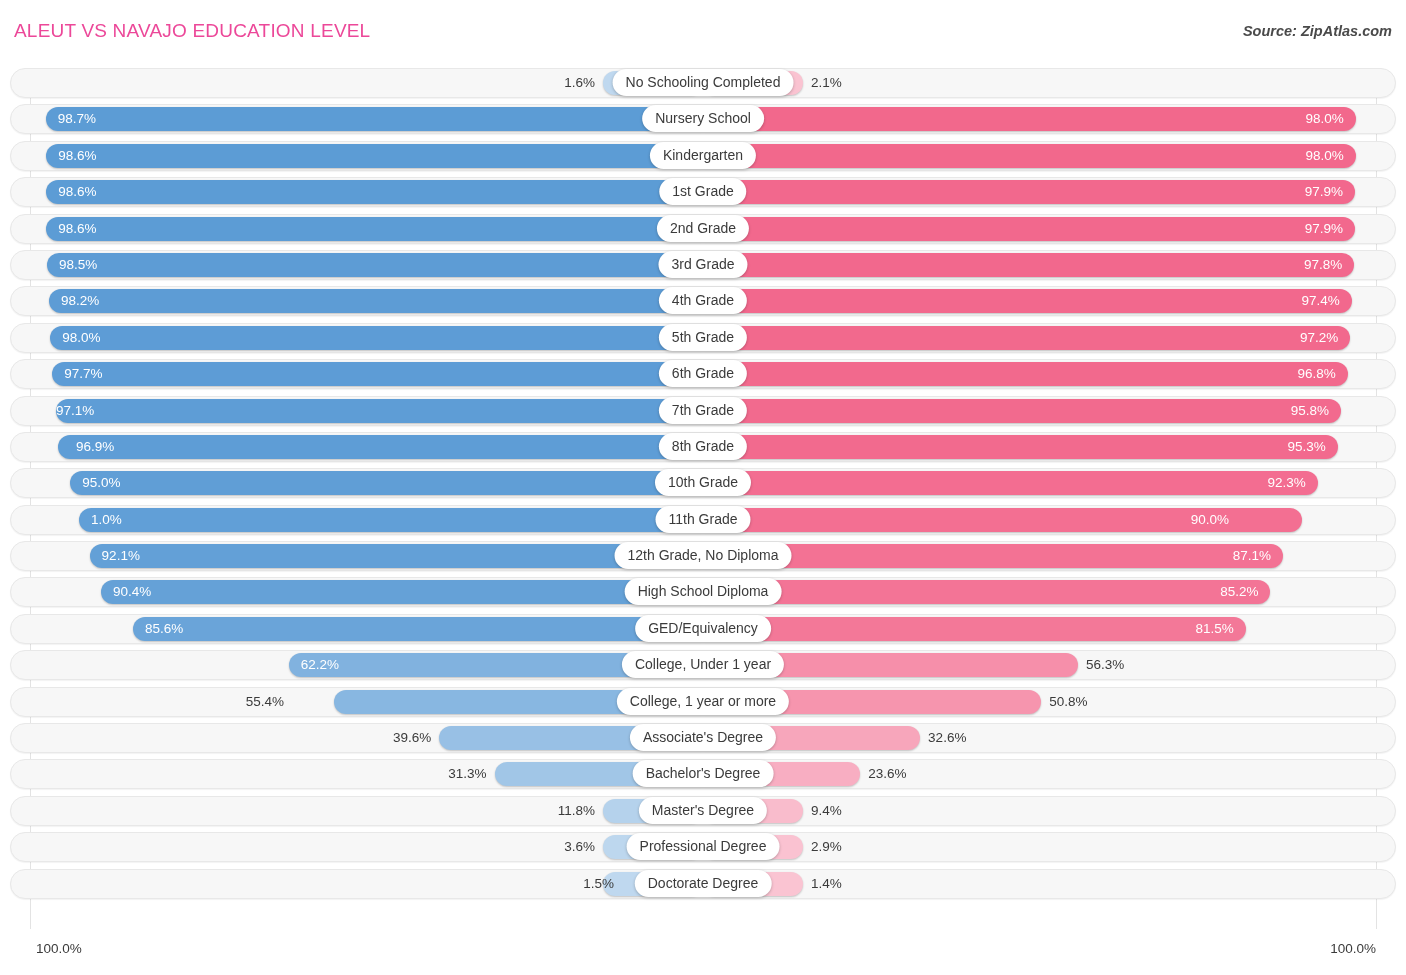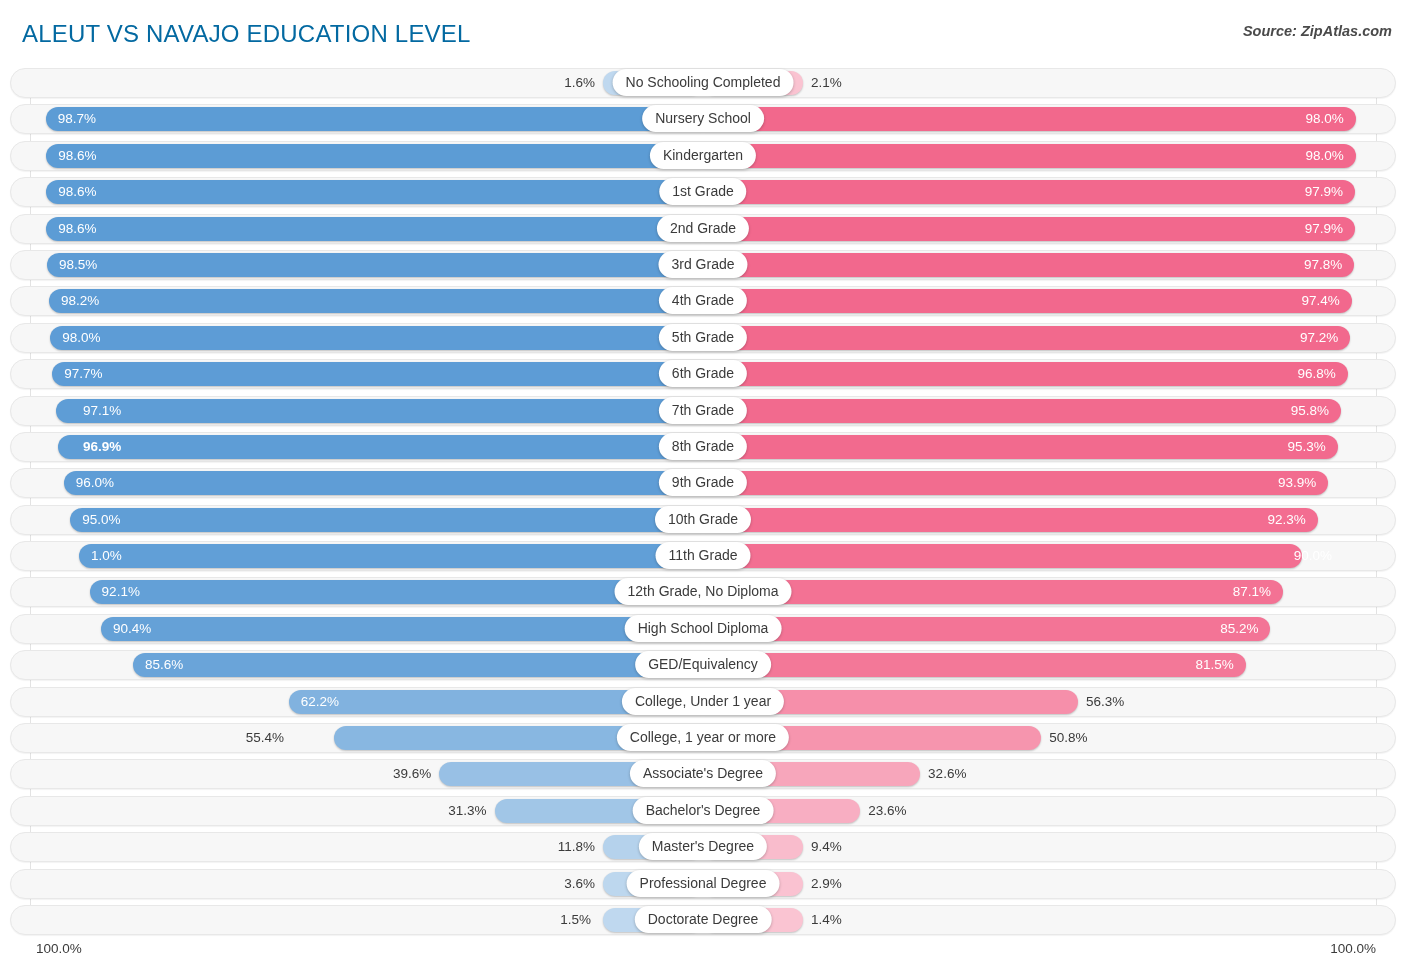--- a/index.html
+++ b/index.html
@@ -21,25 +21,25 @@
     height: 975px;
   }
   
   .header {
     position: absolute;
     top: 0; left: 0; right: 0;
     height: 68px;
   }
   .chart-title {
     position: absolute;
-    left: 22px;
+    left: 14px;
     top: 20px;
-    font-size: 24px;
+    font-size: 19px;
     letter-spacing: 0.2px;
-    color: #0369a1;
+    color: #ec4899;
     font-weight: 400;
     white-space: nowrap;
   }
   .chart-source {
     position: absolute;
     right: 14px;
     top: 23px;
     font-size: 14.5px;
     font-style: italic;
     font-weight: bold;
@@ -258,54 +258,46 @@
           <div class="bar left bar-shadow" style="width: 650.682px; background: rgb(93, 156, 214);"></div>
           <div class="bar right bar-shadow" style="width: 644.688px; background: rgb(242, 105, 141);"></div>
           <div class="val inside-left" style="left: 64.318px;">97.7%</div>
           <div class="val inside-right" style="left: 1335.69px; transform: translateX(-100%);">96.8%</div>
           <div class="cat-pill">6th Grade</div>
         </div>
         <div class="row">
           <div class="track"></div>
           <div class="bar left bar-shadow" style="width: 646.686px; background: rgb(94, 157, 214);"></div>
           <div class="bar right bar-shadow" style="width: 638.028px; background: rgb(242, 106, 142);"></div>
-          <div class="val inside-left" style="left: 83px;">97.1%</div>
+          <div class="val inside-left" style="left: 56px;">97.1%</div>
           <div class="val inside-right" style="left: 1329.03px; transform: translateX(-100%);">95.8%</div>
           <div class="cat-pill">7th Grade</div>
         </div>
         <div class="row">
           <div class="track"></div>
           <div class="bar left bar-shadow" style="width: 645.354px; background: rgb(94, 157, 214);"></div>
           <div class="bar right bar-shadow" style="width: 634.698px; background: rgb(242, 106, 142);"></div>
-          <div class="val inside-left" style="left: 83px; font-weight: bold;">96.9%</div>
+          <div class="val inside-left" style="left: 76px;">96.9%</div>
           <div class="val inside-right" style="left: 1325.7px; transform: translateX(-100%);">95.3%</div>
           <div class="cat-pill">8th Grade</div>
-        </div>
-        <div class="row">
-          <div class="track"></div>
-          <div class="bar left bar-shadow" style="width: 639.36px; background: rgb(95, 157, 214);"></div>
-          <div class="bar right bar-shadow" style="width: 625.374px; background: rgb(242, 108, 143);"></div>
-          <div class="val inside-left" style="left: 75.64px;">96.0%</div>
-          <div class="val inside-right" style="left: 1316.37px; transform: translateX(-100%);">93.9%</div>
-          <div class="cat-pill">9th Grade</div>
         </div>
         <div class="row">
           <div class="track"></div>
           <div class="bar left bar-shadow" style="width: 632.7px; background: rgb(96, 158, 214);"></div>
           <div class="bar right bar-shadow" style="width: 614.718px; background: rgb(243, 109, 145);"></div>
           <div class="val inside-left" style="left: 82.3px;">95.0%</div>
           <div class="val inside-right" style="left: 1305.72px; transform: translateX(-100%);">92.3%</div>
           <div class="cat-pill">10th Grade</div>
         </div>
         <div class="row">
           <div class="track"></div>
           <div class="bar left bar-shadow" style="width: 624.042px; background: rgb(97, 159, 215);"></div>
           <div class="bar right bar-shadow" style="width: 599.4px; background: rgb(243, 111, 146);"></div>
           <div class="val inside-left" style="left: 90.958px;">1.0%</div>
-          <div class="val inside-right" style="left: 1332px; transform: translateX(-100%);">90.0%</div>
+          <div class="val inside-right" style="left: 1229px; transform: translateX(-100%);">90.0%</div>
           <div class="cat-pill">11th Grade</div>
         </div>
         <div class="row">
           <div class="track"></div>
           <div class="bar left bar-shadow" style="width: 613.386px; background: rgb(99, 160, 215);"></div>
           <div class="bar right bar-shadow" style="width: 580.086px; background: rgb(243, 114, 148);"></div>
           <div class="val inside-left" style="left: 101.614px;">92.1%</div>
           <div class="val inside-right" style="left: 1271.09px; transform: translateX(-100%);">87.1%</div>
           <div class="cat-pill">12th Grade, No Diploma</div>
         </div>
@@ -370,21 +362,21 @@
           <div class="bar left bar-shadow tip" style="width: 100px; background: rgb(189, 215, 238);"></div>
           <div class="bar right bar-shadow tip" style="width: 100px; background: rgb(250, 194, 209);"></div>
           <div class="val outside" style="right: 811px;">3.6%</div>
           <div class="val outside" style="left: 811px;">2.9%</div>
           <div class="cat-pill">Professional Degree</div>
         </div>
         <div class="row">
           <div class="track"></div>
           <div class="bar left bar-shadow tip" style="width: 100px; background: rgb(191, 216, 239);"></div>
           <div class="bar right bar-shadow tip" style="width: 100px; background: rgb(250, 196, 210);"></div>
-          <div class="val outside" style="right: 815px;">1.5%</div>
+          <div class="val outside" style="right: 792px;">1.5%</div>
           <div class="val outside" style="left: 811px;">1.4%</div>
           <div class="cat-pill">Doctorate Degree</div>
         </div>
       </div>
   </div>
 
   <div class="footer">
     <div class="axis-min">100.0%</div>
     <div class="axis-max">100.0%</div>
     <div class="legend" id="legend">

